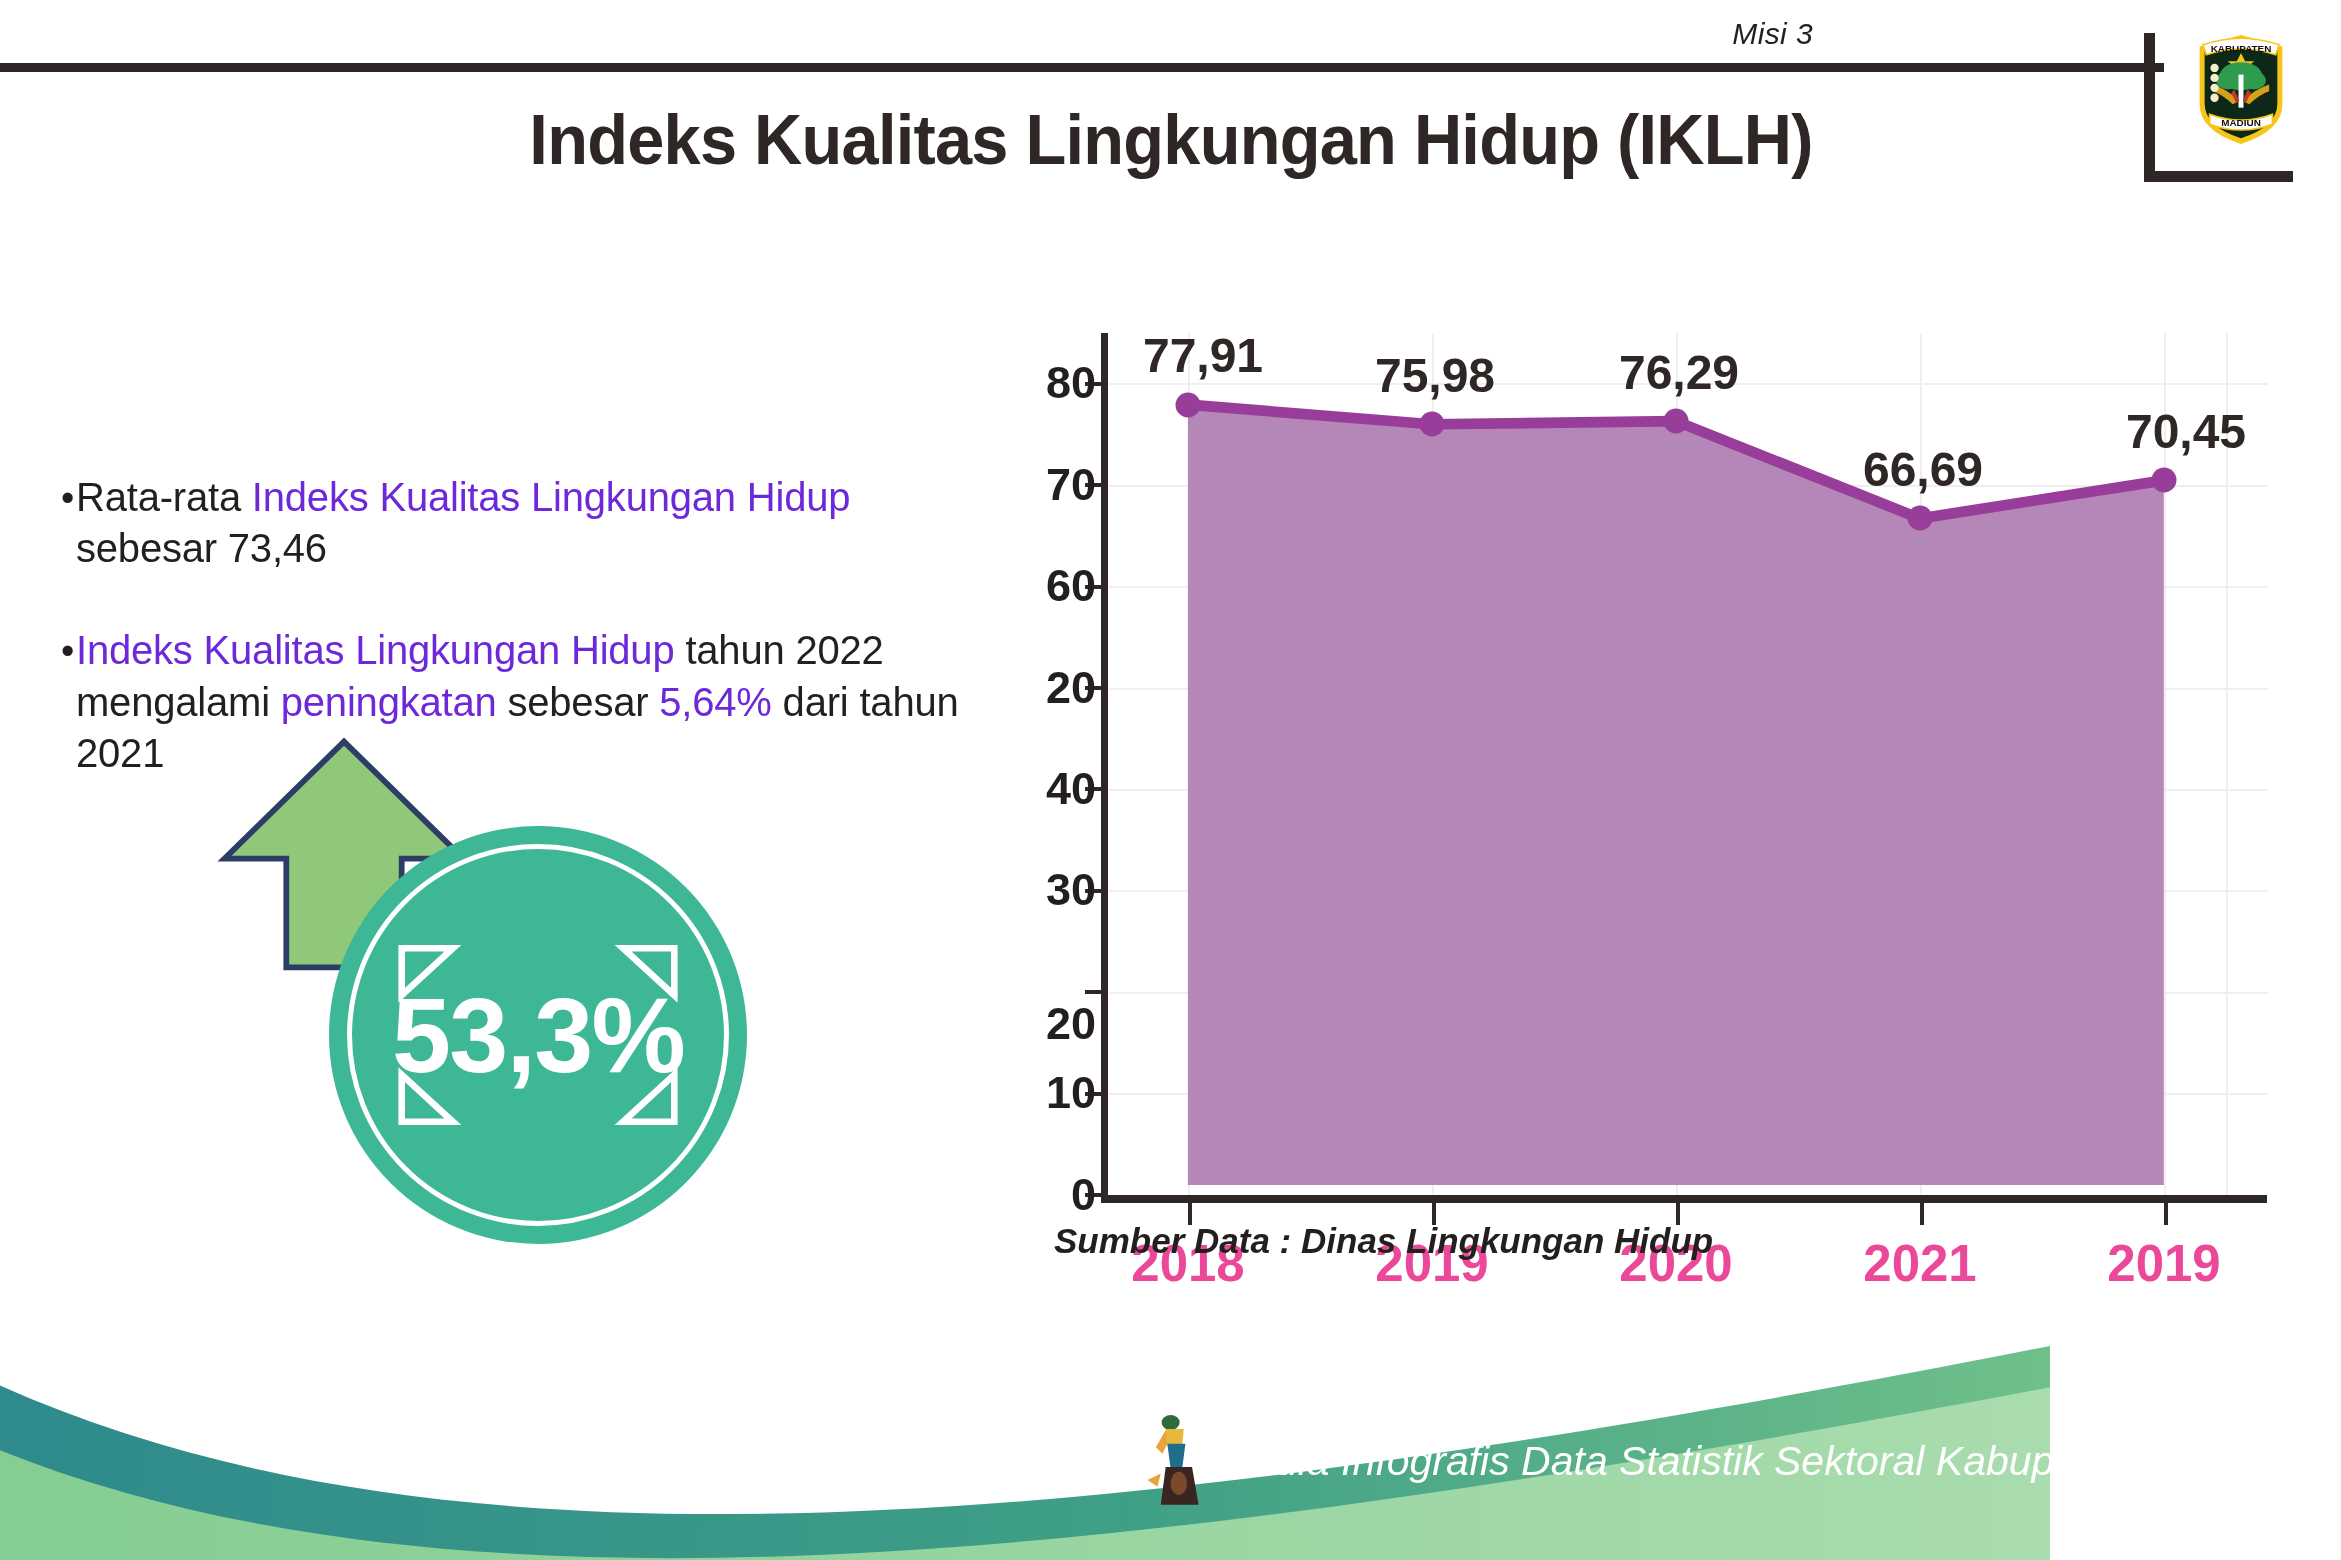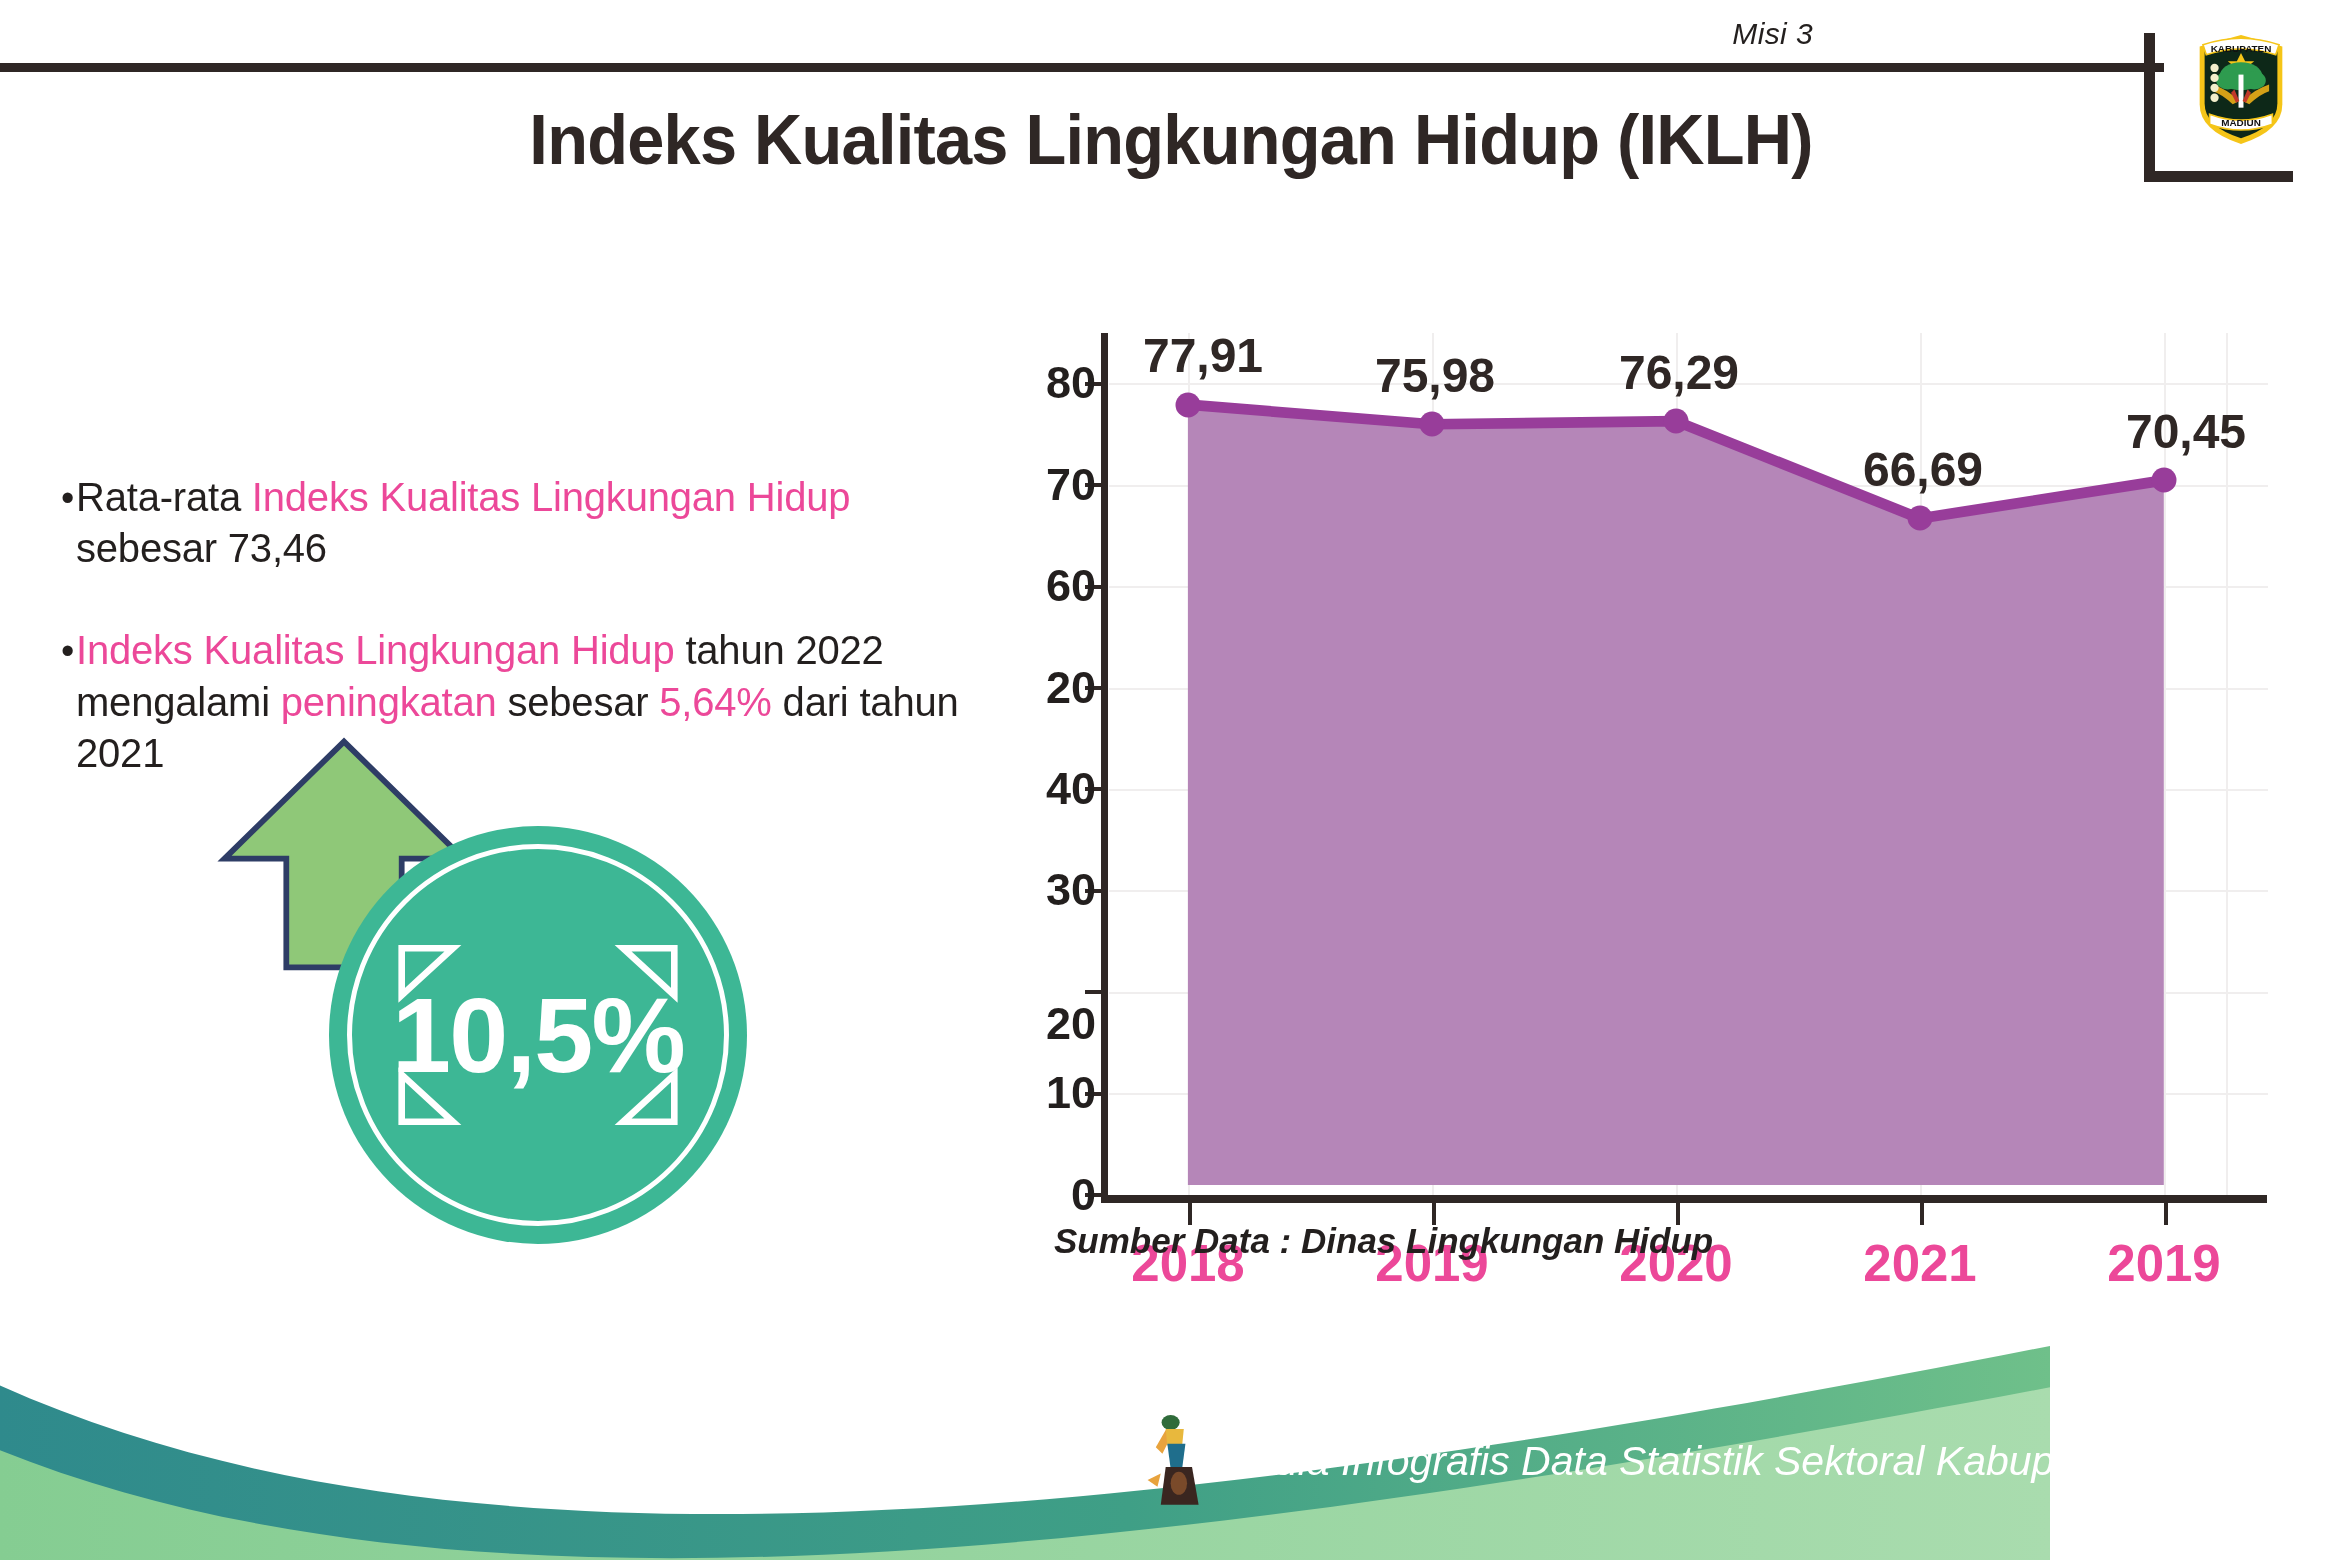--- a/index.html
+++ b/index.html
@@ -24,21 +24,21 @@
               font-family:"Liberation Sans",sans-serif;
               letter-spacing:-0.8px;transform:scaleX(.94);}
 
   
   .bullets{position:absolute;left:61px;top:472px;width:917px;}
   .bullet{display:flex;align-items:flex-start;margin-bottom:51px;}
   .dot{font-size:38px;line-height:1;color:#231f1e;margin-right:1.7px;
        transform:translateY(6.6px);}
   .btext{font-size:40px;line-height:1.28;color:#231f1e;
          font-family:"Liberation Sans",sans-serif;letter-spacing:-0.2px;}
-  .red{color:#ec4899;}
+  .red{color:#6d28d9;}
 
   
   .badge{position:absolute;left:329px;top:826px;width:418px;height:418px;}
   .badge-circle{position:absolute;inset:0;border-radius:50%;background:#3db795;}
   .badge-ring{position:absolute;left:18px;top:18px;right:18px;bottom:18px;
               border-radius:50%;border:5.8px solid #ffffff;box-sizing:border-box;}
   .badge-value{position:absolute;left:0;right:0;top:50%;text-align:center;
                transform:translateY(-50%);font-size:106px;font-weight:bold;
                color:#ffffff;font-family:"Liberation Sans",sans-serif;
                letter-spacing:-1.7px;}
@@ -131,21 +131,21 @@
 
   <div class="badge">
     <div class="badge-circle"></div>
     <div class="badge-ring"></div>
     <svg viewBox="0 0 506 506" style="position:absolute;inset:0;">
       <polygon points="88,148 150,148 88,205" fill="none" stroke="#fff" stroke-width="8"></polygon>
       <polygon points="418,148 356,148 418,205" fill="none" stroke="#fff" stroke-width="8"></polygon>
       <polygon points="88,358 150,358 88,301" fill="none" stroke="#fff" stroke-width="8"></polygon>
       <polygon points="418,358 356,358 418,301" fill="none" stroke="#fff" stroke-width="8"></polygon>
     </svg>
-    <div class="badge-value">10,5%</div>
+    <div class="badge-value">53,3%</div>
   </div>
 
   <div class="chart">
     <div id="grid-h">
         <div class="gridline" style="top: 800px; left: 130px; width: 1159px;"></div>
         <div class="gridline" style="top: 699px; left: 130px; width: 1159px;"></div>
         <div class="gridline" style="top: 597px; left: 130px; width: 1159px;"></div>
         <div class="gridline" style="top: 496px; left: 130px; width: 1159px;"></div>
         <div class="gridline" style="top: 395px; left: 130px; width: 1159px;"></div>
         <div class="gridline" style="top: 293px; left: 130px; width: 1159px;"></div>

